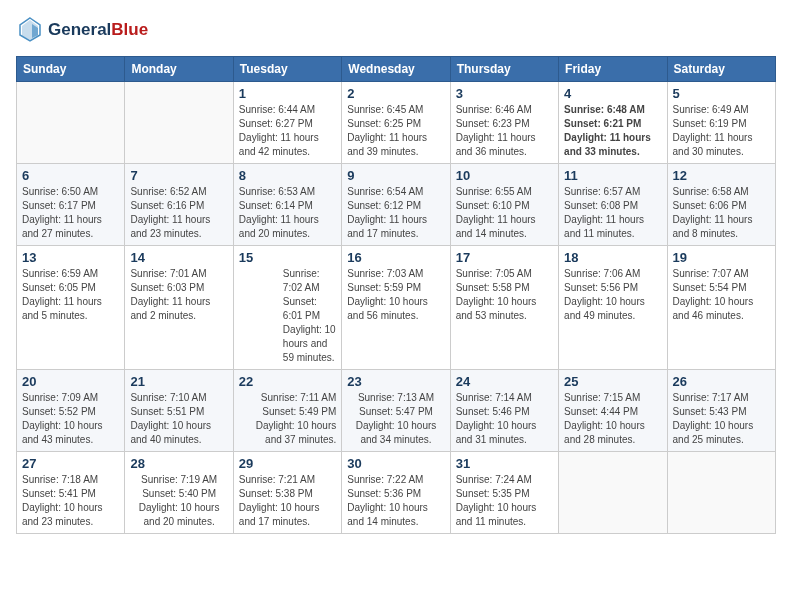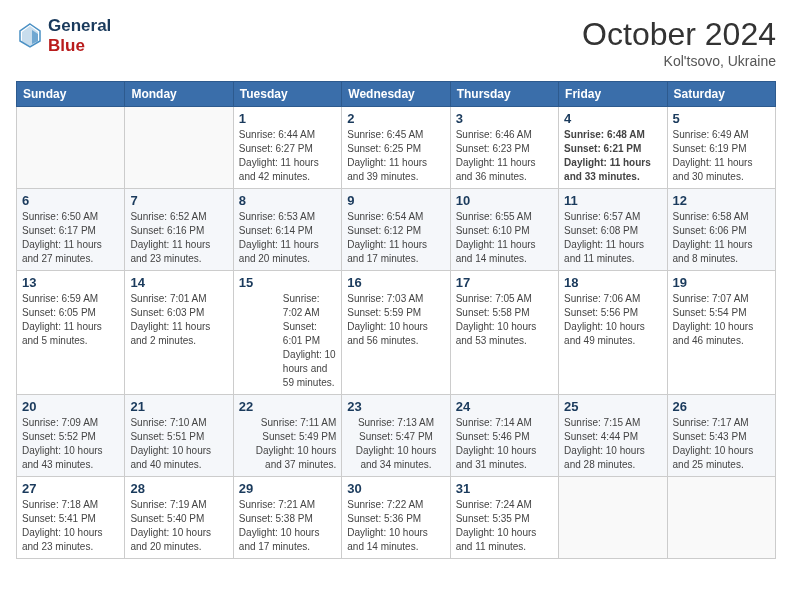--- a/index.html
+++ b/index.html
@@ -86,28 +86,24 @@
 <body>
 
 <div class="header">
   <div class="logo">
     <svg class="logo-icon" viewBox="0 0 28 28">
       <rect x="0" y="0" width="28" height="28" fill="none"></rect>
       <polygon points="14,4 22,10 22,20 14,24 6,20 6,10" fill="#4a90c4" opacity="0.3"></polygon>
       <polygon points="14,2 24,9 24,19 14,25 4,19 4,9" fill="none" stroke="#4a90c4" stroke-width="1.5"></polygon>
       <polygon points="16,8 22,12 22,19 16,22" fill="#4a90c4" opacity="0.7"></polygon>
     </svg>
-    <div style="display:flex;flex-direction:column;line-height:1.15;">
+    <div style="display:flex;line-height:1.15;">
       <span style="font-size:17px;font-weight:bold;color:#1a3a5c;">General</span>
       <span style="font-size:17px;font-weight:bold;color:#b91c1c;">Blue</span>
     </div>
-  </div>
-  <div class="title-block">
-    <div class="month-title">October 2024</div>
-    <div class="location">Kol'tsovo, Ukraine</div>
   </div>
 </div>
 
 <table>
   <thead>
     <tr>
     <th>Sunday</th>
         <th>Monday</th>
         <th>Tuesday</th>
         <th>Wednesday</th>
@@ -285,21 +281,21 @@
       </tr>
       <tr>
         <td>
           <span class="day-num">27</span>
           <div class="day-info" style="white-space: pre-line;">Sunrise: 7:18 AM
 Sunset: 5:41 PM
 Daylight: 10 hours and 23 minutes.</div>
         </td>
         <td>
           <span class="day-num">28</span>
-          <div class="day-info" style="white-space: pre-line;">Sunrise: 7:19 AM
+          <div class="day-info" style="white-space: pre-line; text-align: center;">Sunrise: 7:19 AM
 Sunset: 5:40 PM
 Daylight: 10 hours and 20 minutes.</div>
         </td>
         <td>
           <span class="day-num">29</span>
           <div class="day-info" style="white-space: pre-line;">Sunrise: 7:21 AM
 Sunset: 5:38 PM
 Daylight: 10 hours and 17 minutes.</div>
         </td>
         <td>

